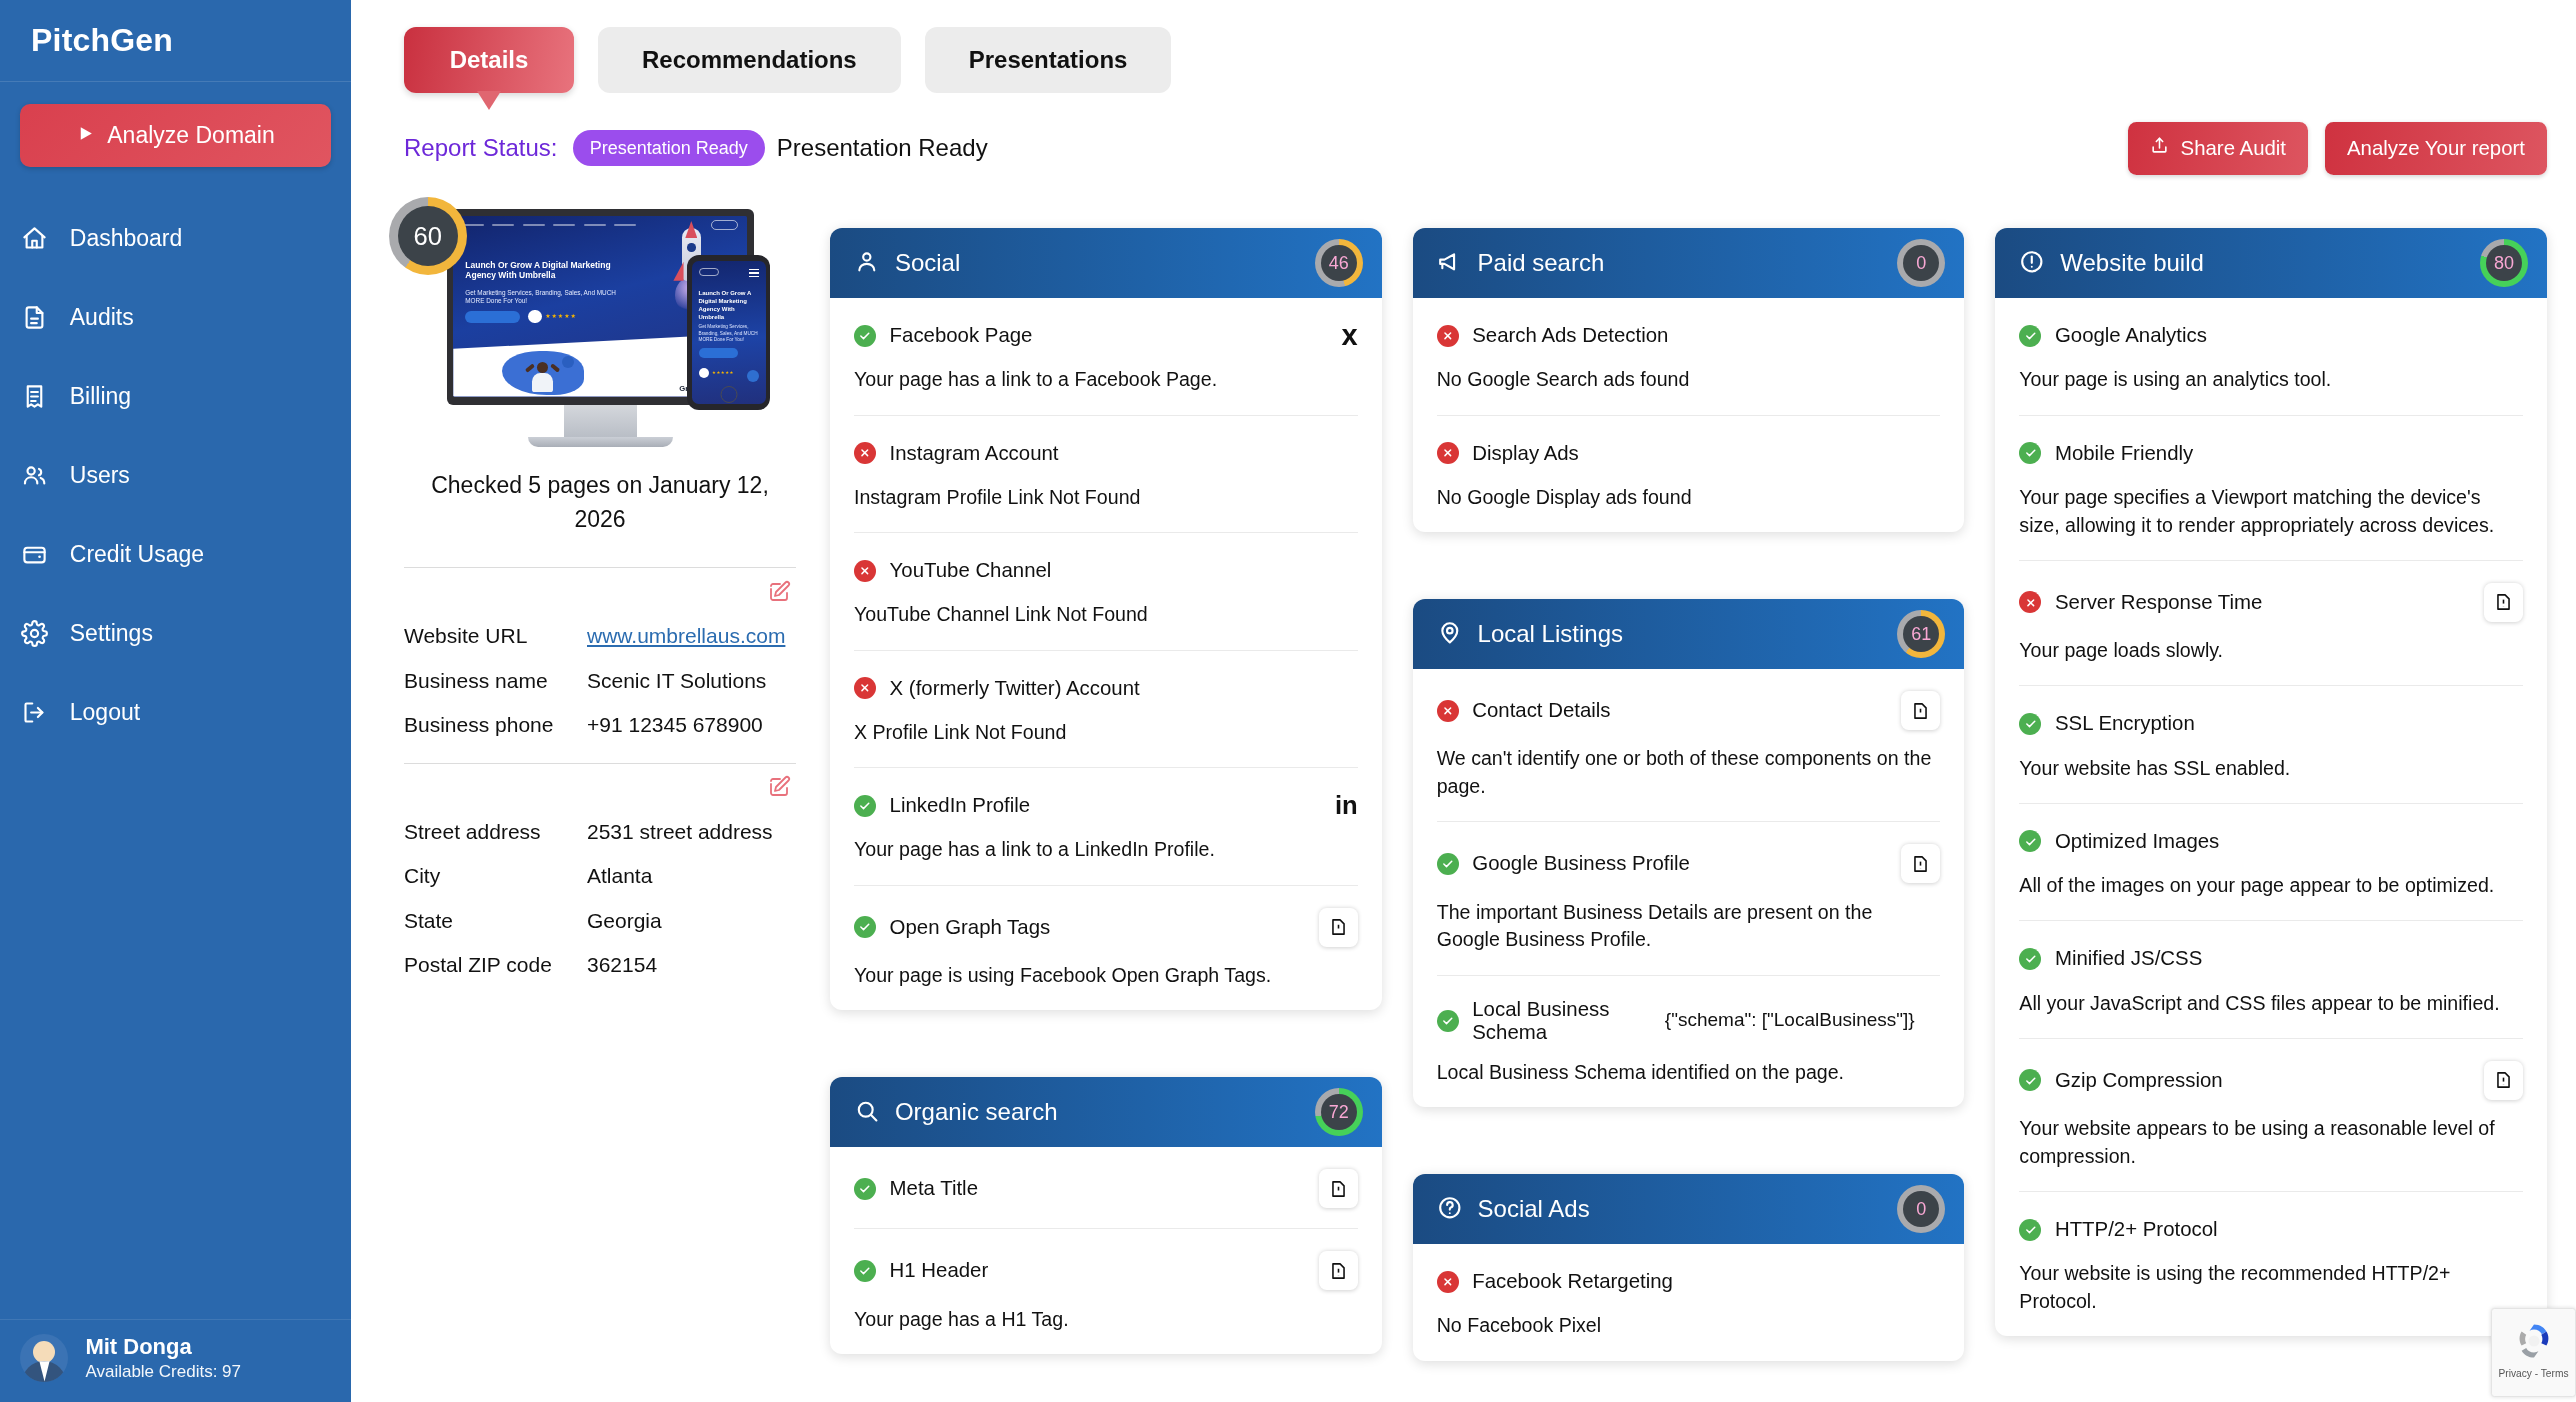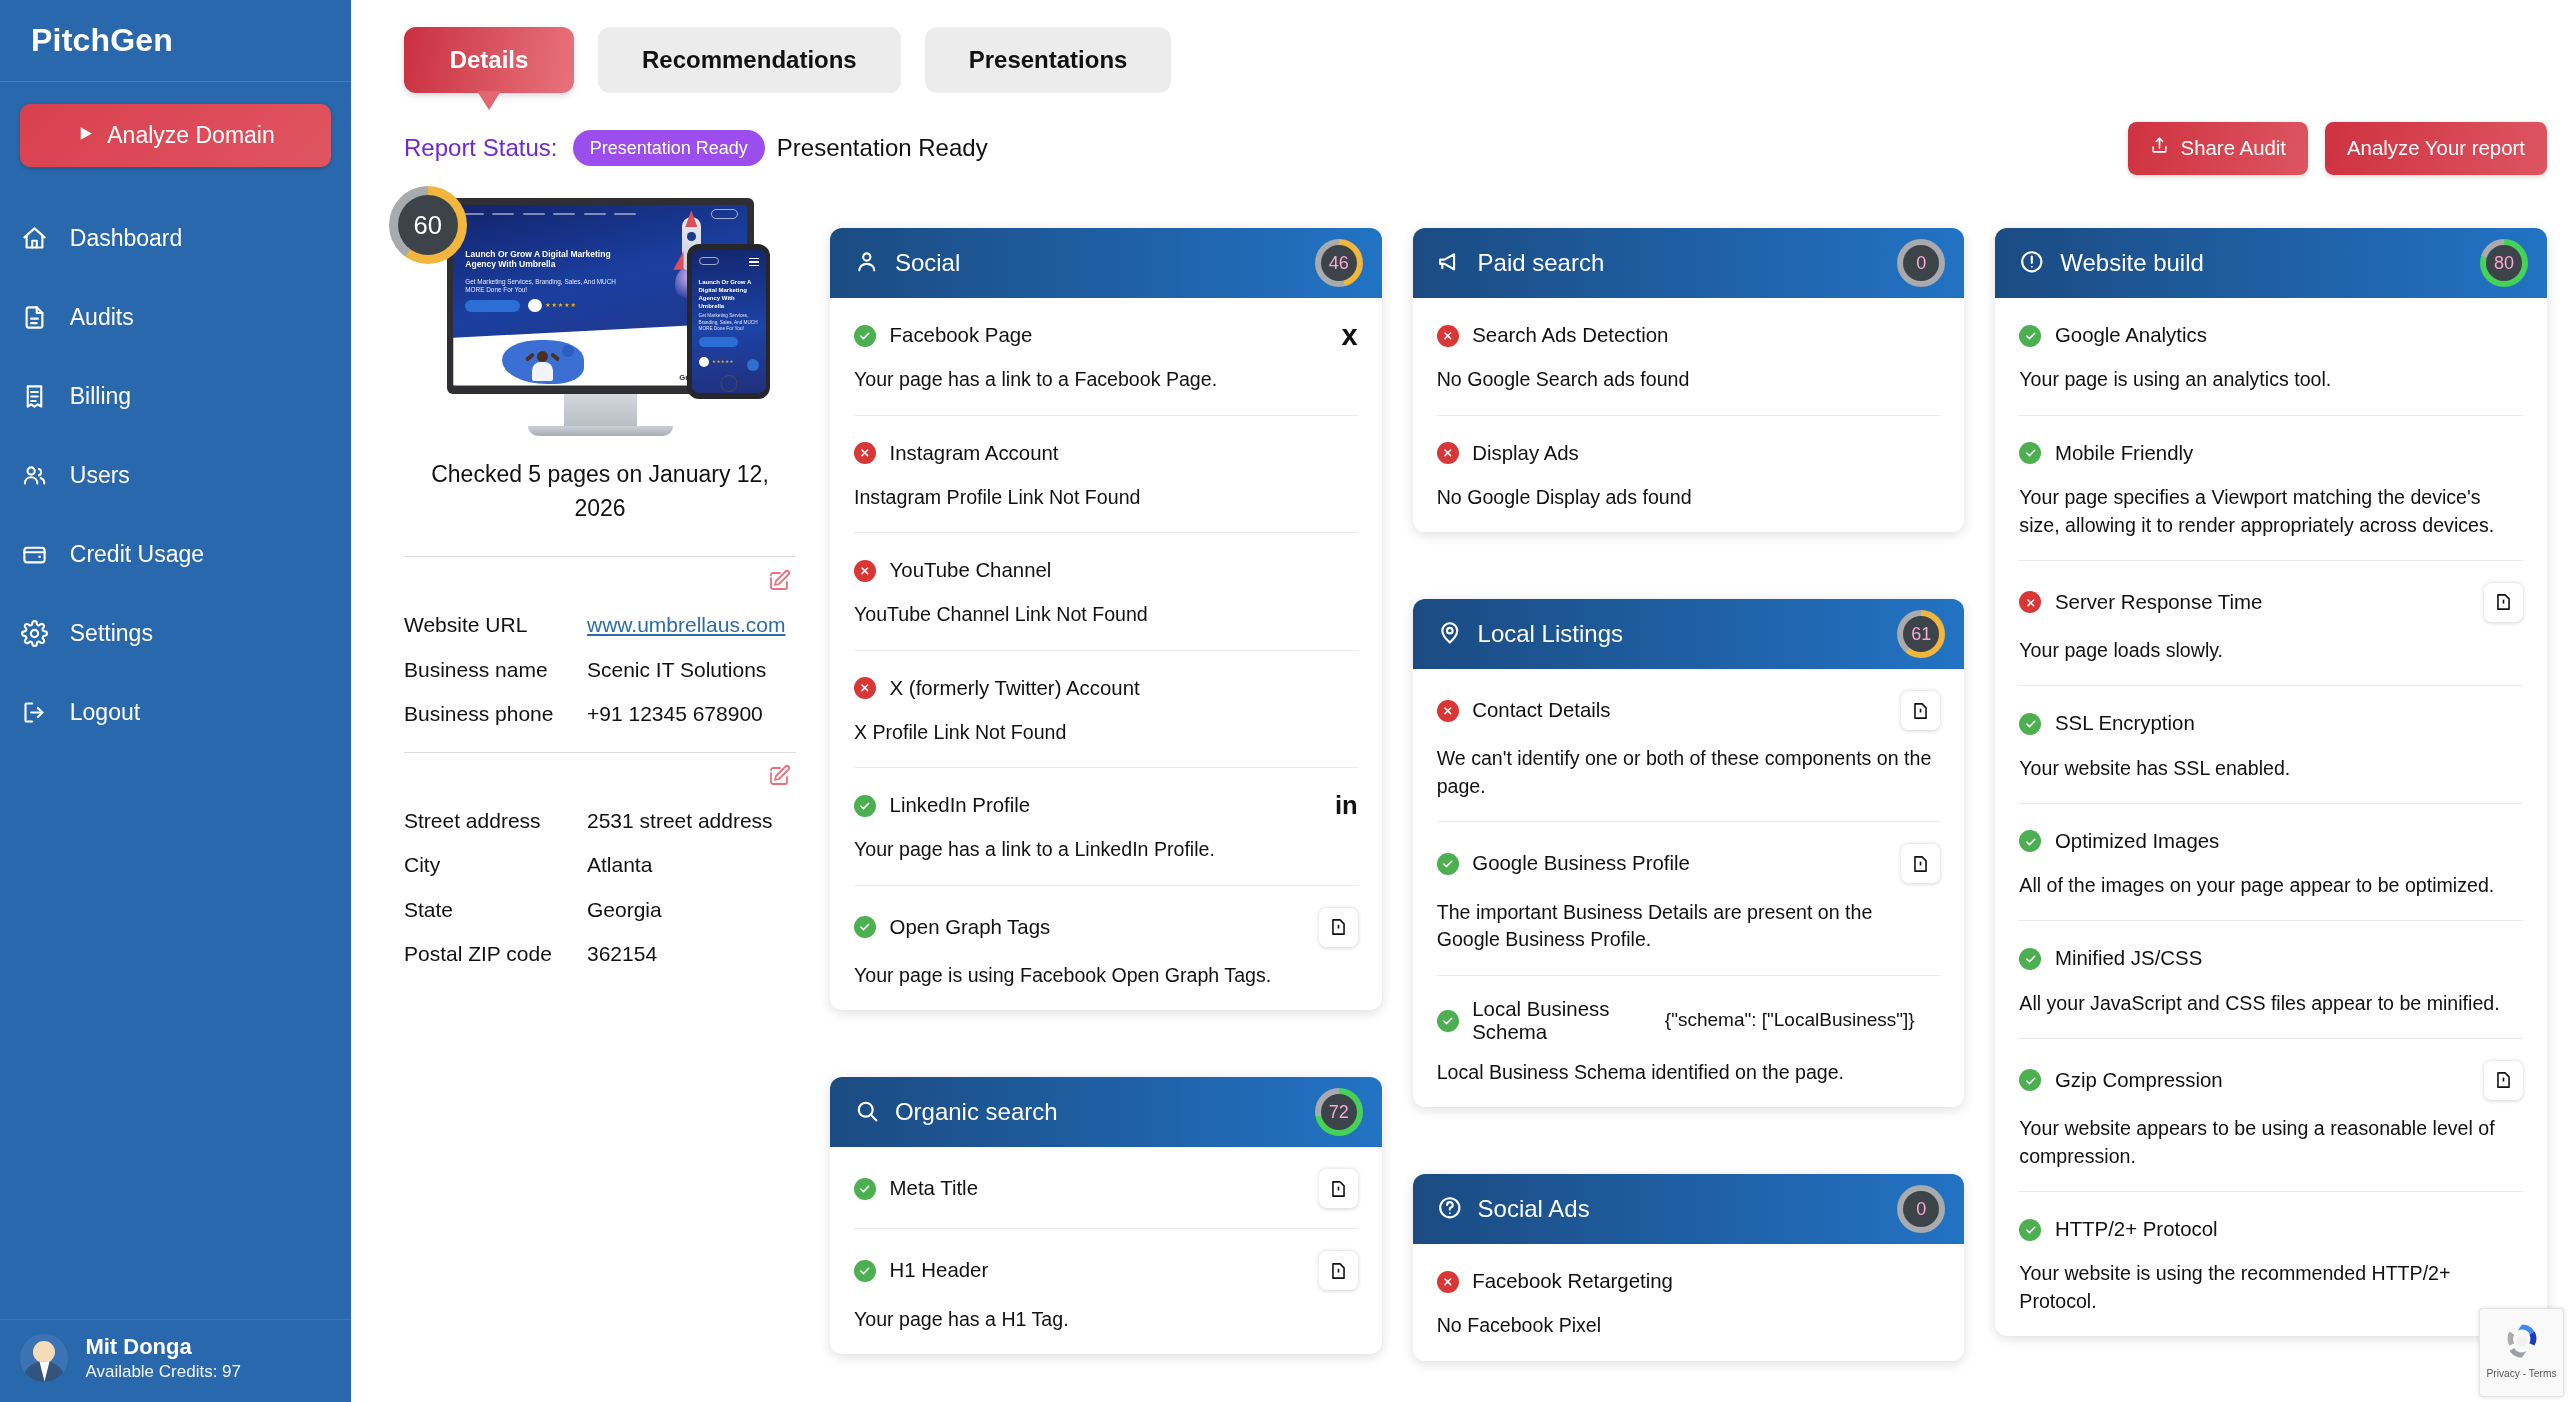--- a/index.html
+++ b/index.html
@@ -94,21 +94,21 @@
     color: #fff; border-radius: 8.5px; height: 53px; padding: 0 22px;
     display: flex; align-items: center; justify-content: center; gap: 12px;
     font-size: 20.4px; cursor: pointer; white-space: nowrap;
     box-shadow: 0 1.7px 4.3px rgba(0,0,0,.16);
   }
 
   .content { display: flex; gap: 0; padding: 22px 29px 0 53px; align-items: flex-start; }
 
   
   .infocol { width: 426px; min-width: 426px; padding-right: 34px; }
-  .preview-wrap { position: relative; width: 392px; margin: 5px auto; }
+  .preview-wrap { position: relative; width: 392px; margin: 16px auto; }
   .score-ring {
     position: absolute; left: -15.3px; top: -12px; z-index: 5;
     width: 78px; height: 78px; border-radius: 50%;
     display: flex; align-items: center; justify-content: center;
   }
   .score-ring .inner {
     width: 60px; height: 60px; border-radius: 50%;
     background: #3c4349; color: #fff; font-size: 25.6px; font-weight: 500;
     display: flex; align-items: center; justify-content: center;
   }
@@ -216,21 +216,21 @@
   .doc-btn {
     width: 39px; height: 39px; border-radius: 7.7px; background: #fff;
     box-shadow: 0 0.9px 4.3px rgba(0,0,0,.18);
     display: flex; align-items: center; justify-content: center; cursor: pointer; flex: 0 0 39px;
   }
   .doc-btn svg { width: 19px; height: 22px; stroke: #111; fill: none; stroke-width: 2; stroke-linejoin: round; }
   .brand-glyph { font-size: 29px; line-height: 1; color: #111; font-weight: bold; }
   .right-slot { margin-left: auto; display: flex; align-items: center; }
 
   .recaptcha {
-    position: absolute; right: 12px; bottom: 5.1px;
+    position: absolute; right: 0; bottom: 5.1px;
     width: 85px; height: 89px; background: #f9f9f9;
     border: 0.9px solid #e4e4e4; border-radius: 3.4px;
     box-shadow: 0 0 4.3px rgba(0,0,0,.14);
     display: flex; flex-direction: column; align-items: center; justify-content: flex-start;
     padding-top: 10.2px;
   }
   .recaptcha .logo { width: 44px; height: 44px; position: relative; }
   .recaptcha .rc-txt { font-size: 10.2px; color: #555; margin-top: 5.1px; }
 </style>
 </head>

